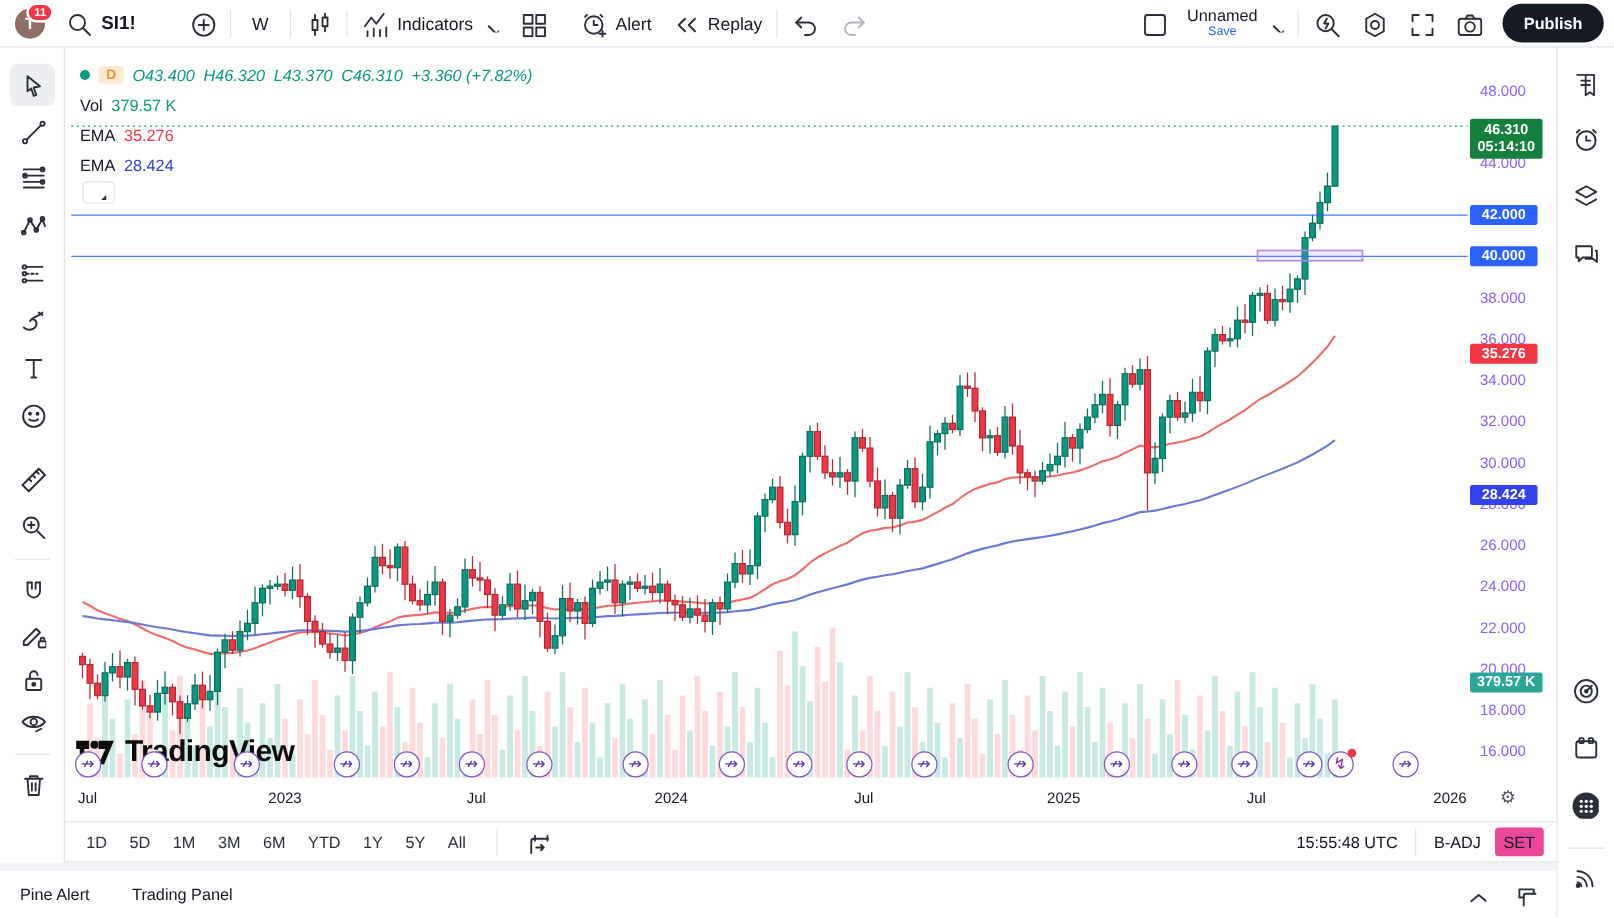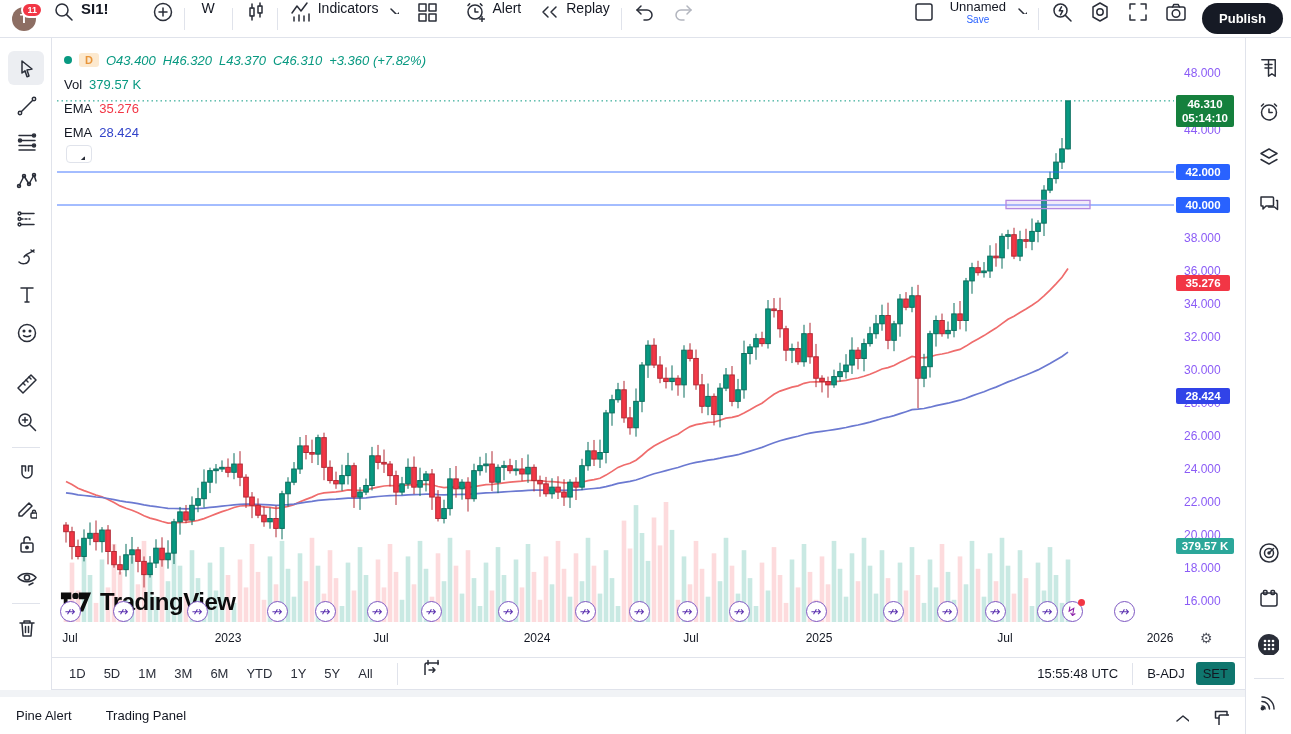--- a/index.html
+++ b/index.html
@@ -10,21 +10,21 @@
   
   .ic { width:22px; height:22px; stroke:#2a2e39; fill:none; stroke-width:1.5;
         stroke-linecap:round; stroke-linejoin:round; display:block; }
   .ic.small { width:18px; height:18px; }
   .ic.gray { stroke:#b2b5be; }
 
   
   #top-toolbar { position:absolute; left:0; top:0; width:1291px; height:38px;
     background:#fff; border-bottom:1px solid #e0e3eb; display:flex; align-items:center;
     padding:0 8px; z-index:20; }
-  .tbtn { display:flex; gap:7px; padding:0 8px; height:38px;
+  .tbtn { display:flex; align-items:center; gap:7px; padding:0 8px; height:38px;
     font-size:14px; color:#131722; cursor:pointer; white-space:nowrap; }
   .vsep { width:1px; height:22px; background:#e0e3eb; margin:0 3px; flex:0 0 1px; }
   #avatar { position:relative; width:24px; height:24px; margin:0 8px 0 4px; flex:0 0 24px; }
   #avatar .circle { width:24px; height:24px; border-radius:50%; background:#8d6e63;
     color:#fff; font-size:13px; font-weight:700; display:flex; align-items:center; justify-content:center; }
   #avatar .badge { position:absolute; top:-5px; right:-7px; background:#f23645; color:#fff;
     font-size:9px; font-weight:700; padding:1px 4px; border-radius:8px; border:2px solid #fff; }
   .sym { font-weight:700; font-size:15px; }
   .tf-label { font-size:14px; }
   #tb-right { margin-left:auto; display:flex; align-items:center; }
@@ -89,21 +89,21 @@
   #axis-gear { position:absolute; left:1200px; top:630px; font-size:14px; color:#50535e;
     cursor:pointer; z-index:3; font-family:"DejaVu Sans",sans-serif; }
 
   
   #bottom-toolbar { position:absolute; left:52px; top:657px; width:1193px; height:33px;
     background:#fff; border-top:1px solid #e0e3eb; border-bottom:1px solid #e0e3eb;
     display:flex; align-items:center; padding:0 10px 0 8px; z-index:15;gap:12px; }
   .rng { font-size:13px; color:#2a2e39; padding:4px 9px; border-radius:4px; cursor:pointer; }
   #bt-right { margin-left:auto; display:flex; align-items:center; gap:4px; }
   .btxt { font-size:13px; color:#131722; padding:4px 7px; cursor:pointer; }
-  .btxt.hl { background:#0f766e; border-radius:3px; }
+  .btxt.hl { background:#ec4899; border-radius:3px; }
 
   
   #gap-band { position:absolute; left:0; top:690px; width:1245px; height:7px; background:#f1f3f6; z-index:14; }
   #footer-panel { position:absolute; left:0; top:697px; width:1245px; height:37px;
     background:#fff; display:flex; align-items:center; padding:0 16px; z-index:15; }
   .ftab { font-size:13px; color:#131722; margin-right:34px; cursor:pointer; }
   #fp-right { margin-left:auto; display:flex; align-items:center; gap:22px; }
 </style>
 </head>
 <body>
@@ -678,21 +678,21 @@
       <div class="axis-label" style="top: 462px;">24.000</div>
       <div class="axis-label" style="top: 495px;">22.000</div>
       <div class="axis-label" style="top: 528px;">20.000</div>
       <div class="axis-label" style="top: 561px;">18.000</div>
       <div class="axis-label" style="top: 594px;">16.000</div>
       <div class="time-label" style="left: 70px;">Jul</div>
       <div class="time-label" style="left: 228px;">2023</div>
       <div class="time-label" style="left: 381px;">Jul</div>
       <div class="time-label" style="left: 537px;">2024</div>
       <div class="time-label" style="left: 691px;">Jul</div>
-      <div class="time-label" style="left: 819px;">2025</div>
+      <div class="time-label" style="left: 851px;">2025</div>
       <div class="time-label" style="left: 1005px;">Jul</div>
       <div class="time-label" style="left: 1160px;">2026</div>
       <div class="" id="countdown-badge" style="top: 94.885px; background: #15803d;">
         <span>46.310</span>
         <span>05:14:10</span>
       </div>
       <div class="badge-axis" style="top: 164px; background: rgb(41, 98, 255);">42.000</div>
       <div class="badge-axis" style="top: 197px; background: rgb(41, 98, 255);">40.000</div>
       <div class="badge-axis" style="top: 274.946px; background: rgb(242, 54, 69);">35.276</div>
       <div class="badge-axis" style="top: 388.004px; background: rgb(49, 67, 232);">28.424</div>

